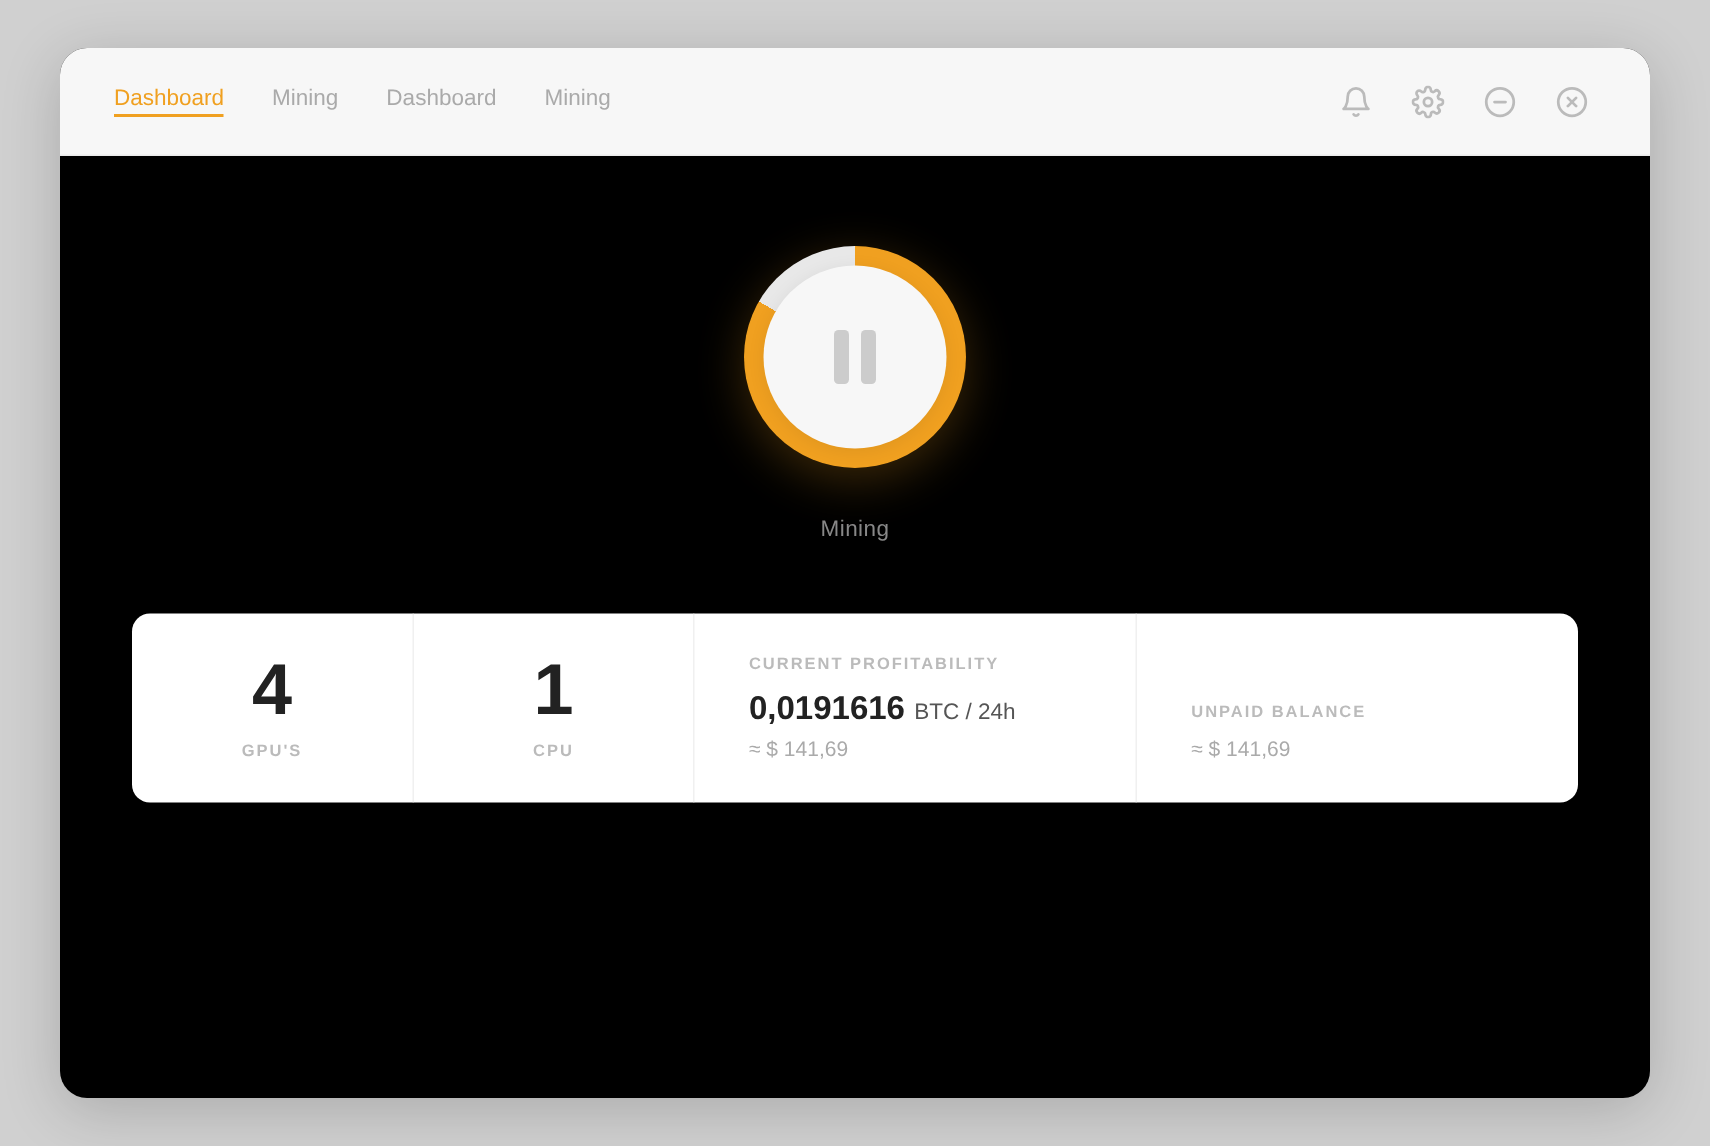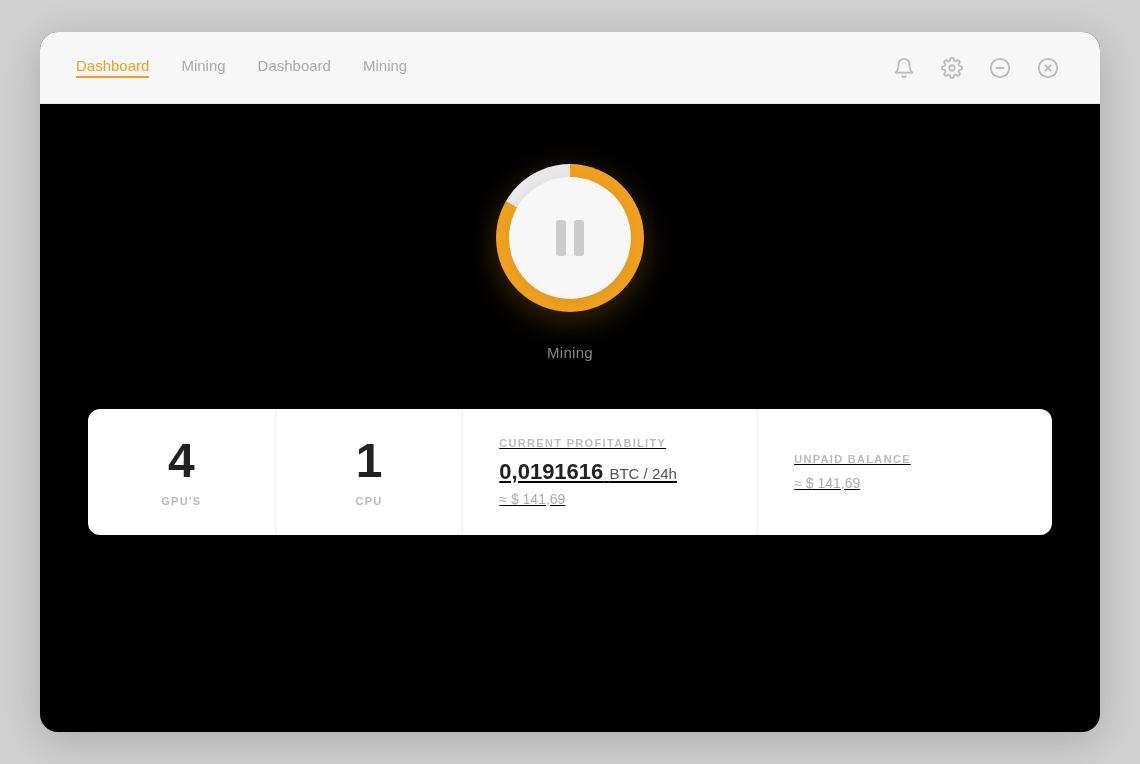--- a/index.html
+++ b/index.html
@@ -175,24 +175,23 @@
       letter-spacing: 0.12em;
       font-weight: 700;
       text-transform: uppercase;
     }
 
     .stat-cell-wide {
       flex: 1.6;
       display: flex;
       flex-direction: column;
       align-items: flex-start;
-      justify-content: center;
+      justify-content: flex-end;
       padding: 28px 36px;
       border-right: 1px solid #f0f0f0;
-      text-decoration: underline;
     }
 
     .stat-cell-wide:last-child {
       border-right: none;
     }
 
     .stat-header {
       font-size: 11px;
       color: #bbb;
       letter-spacing: 0.12em;

